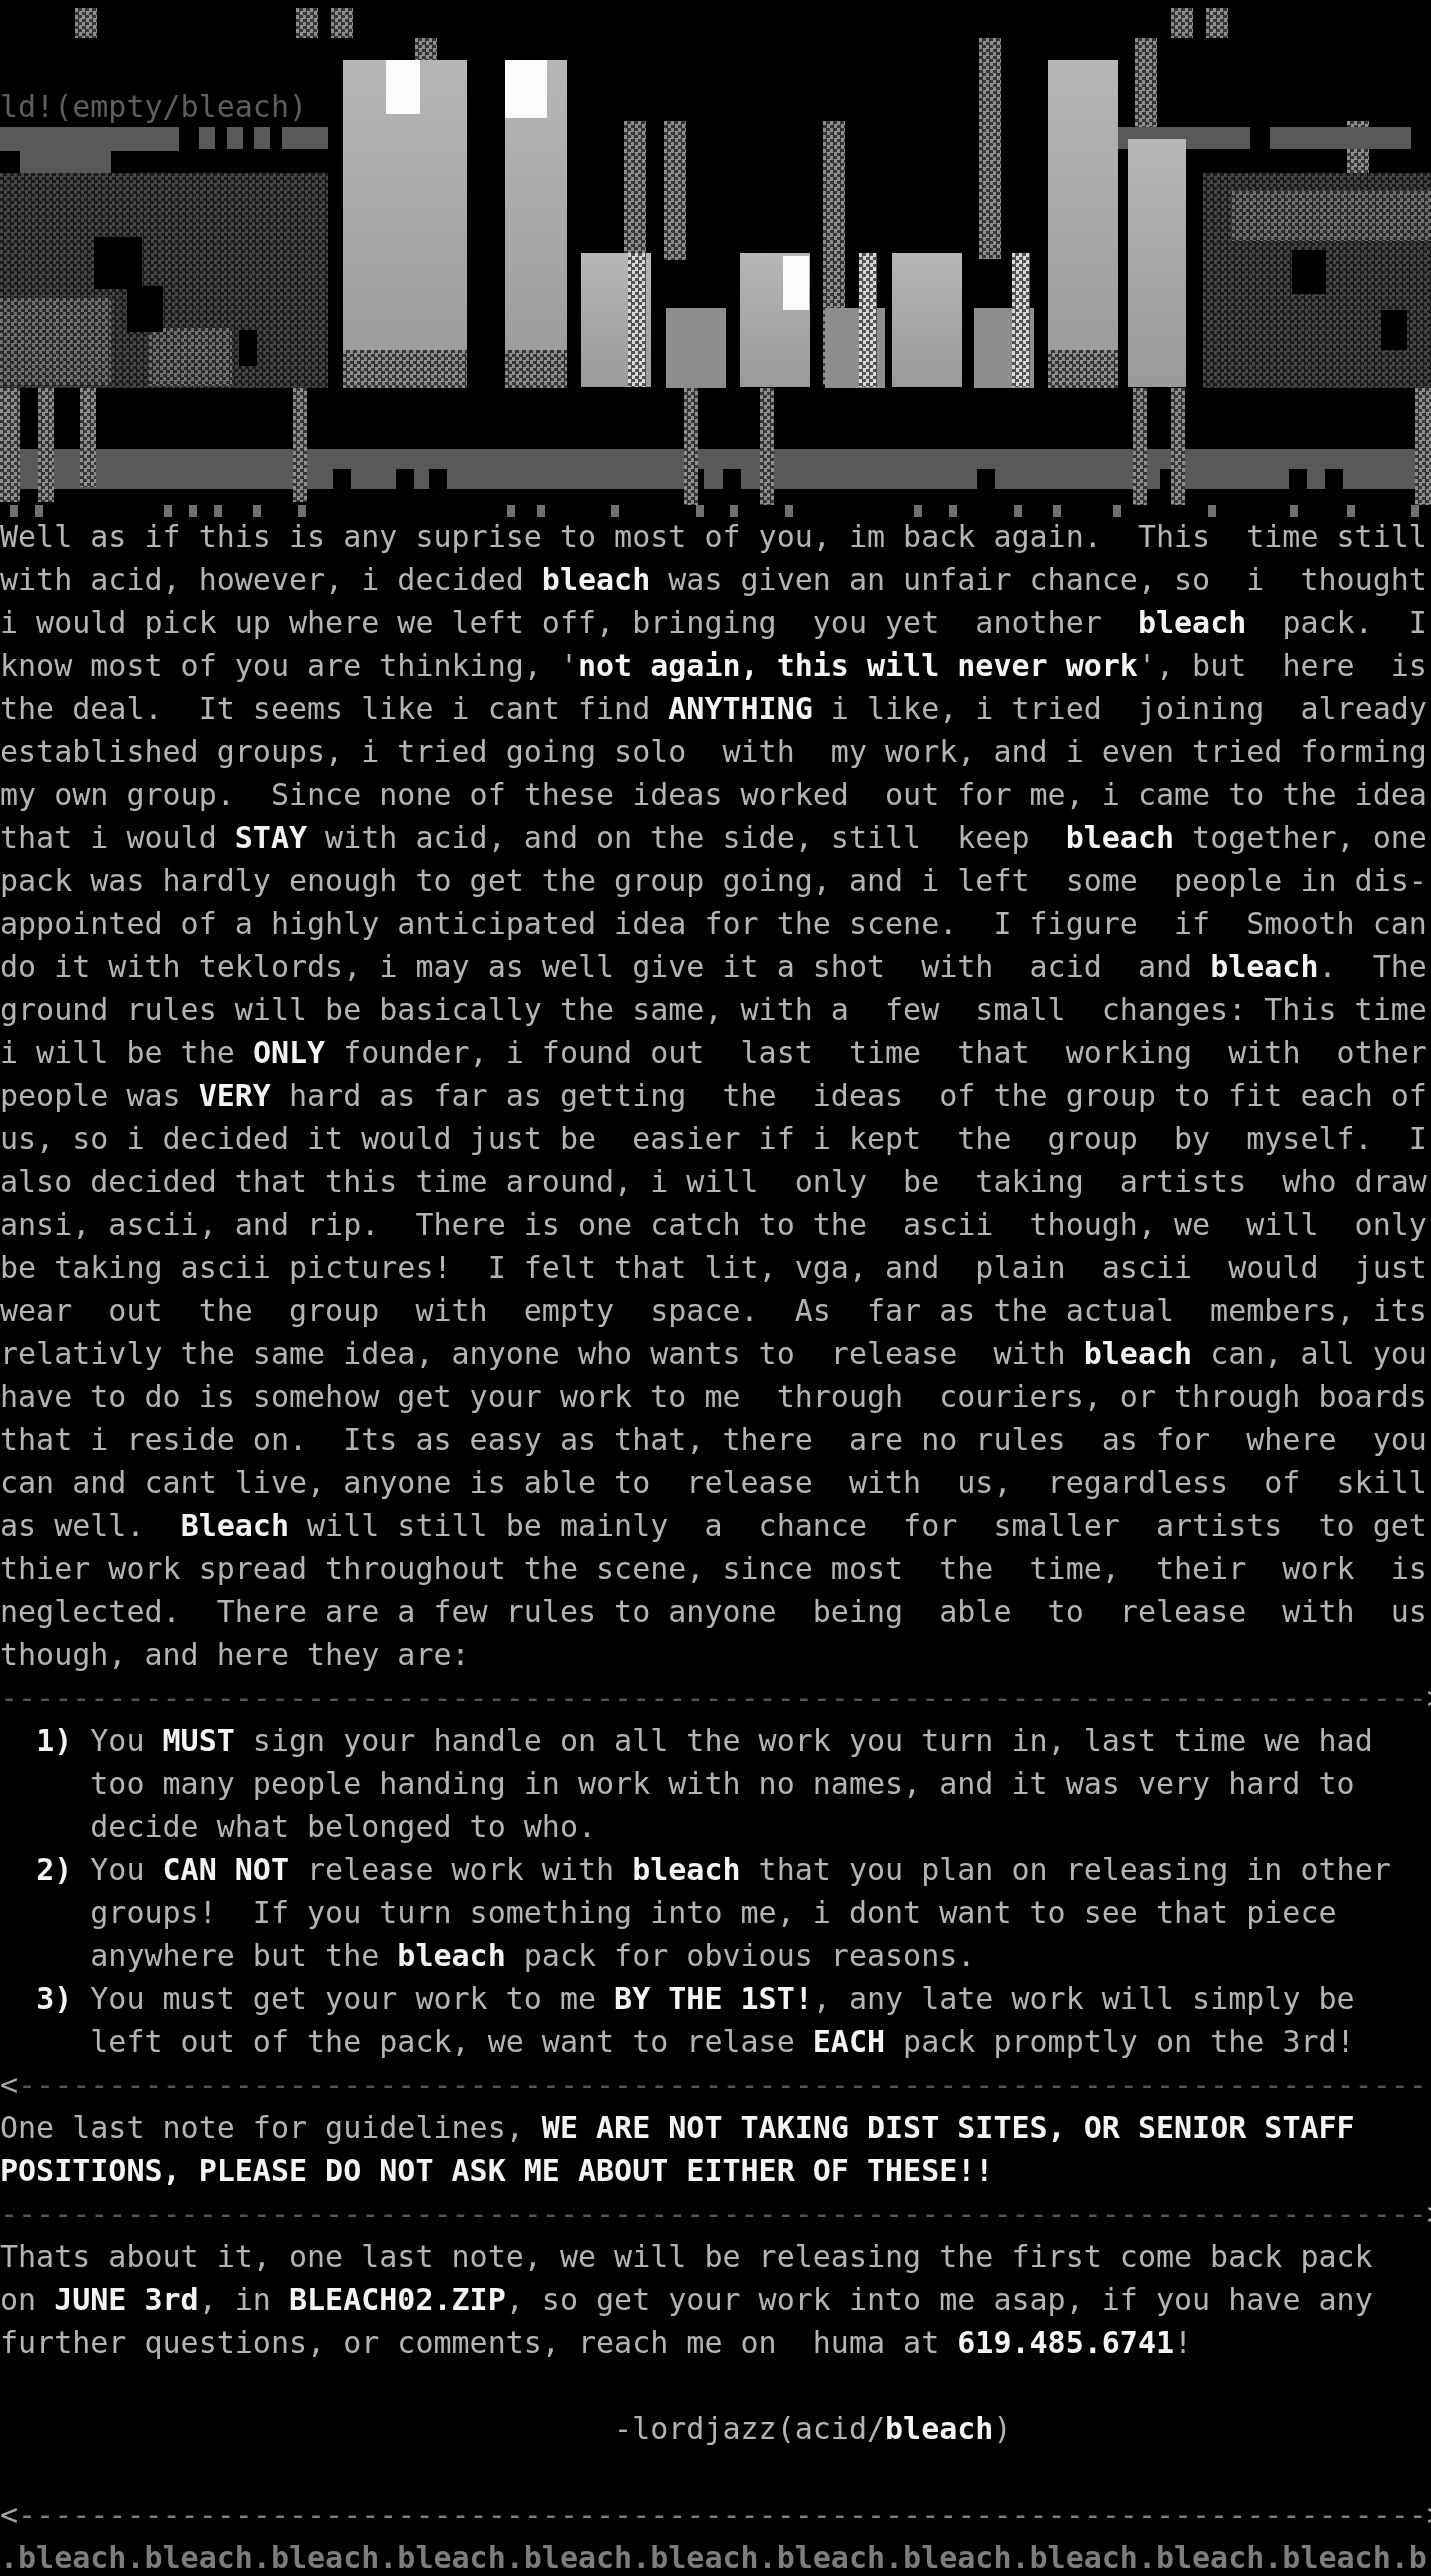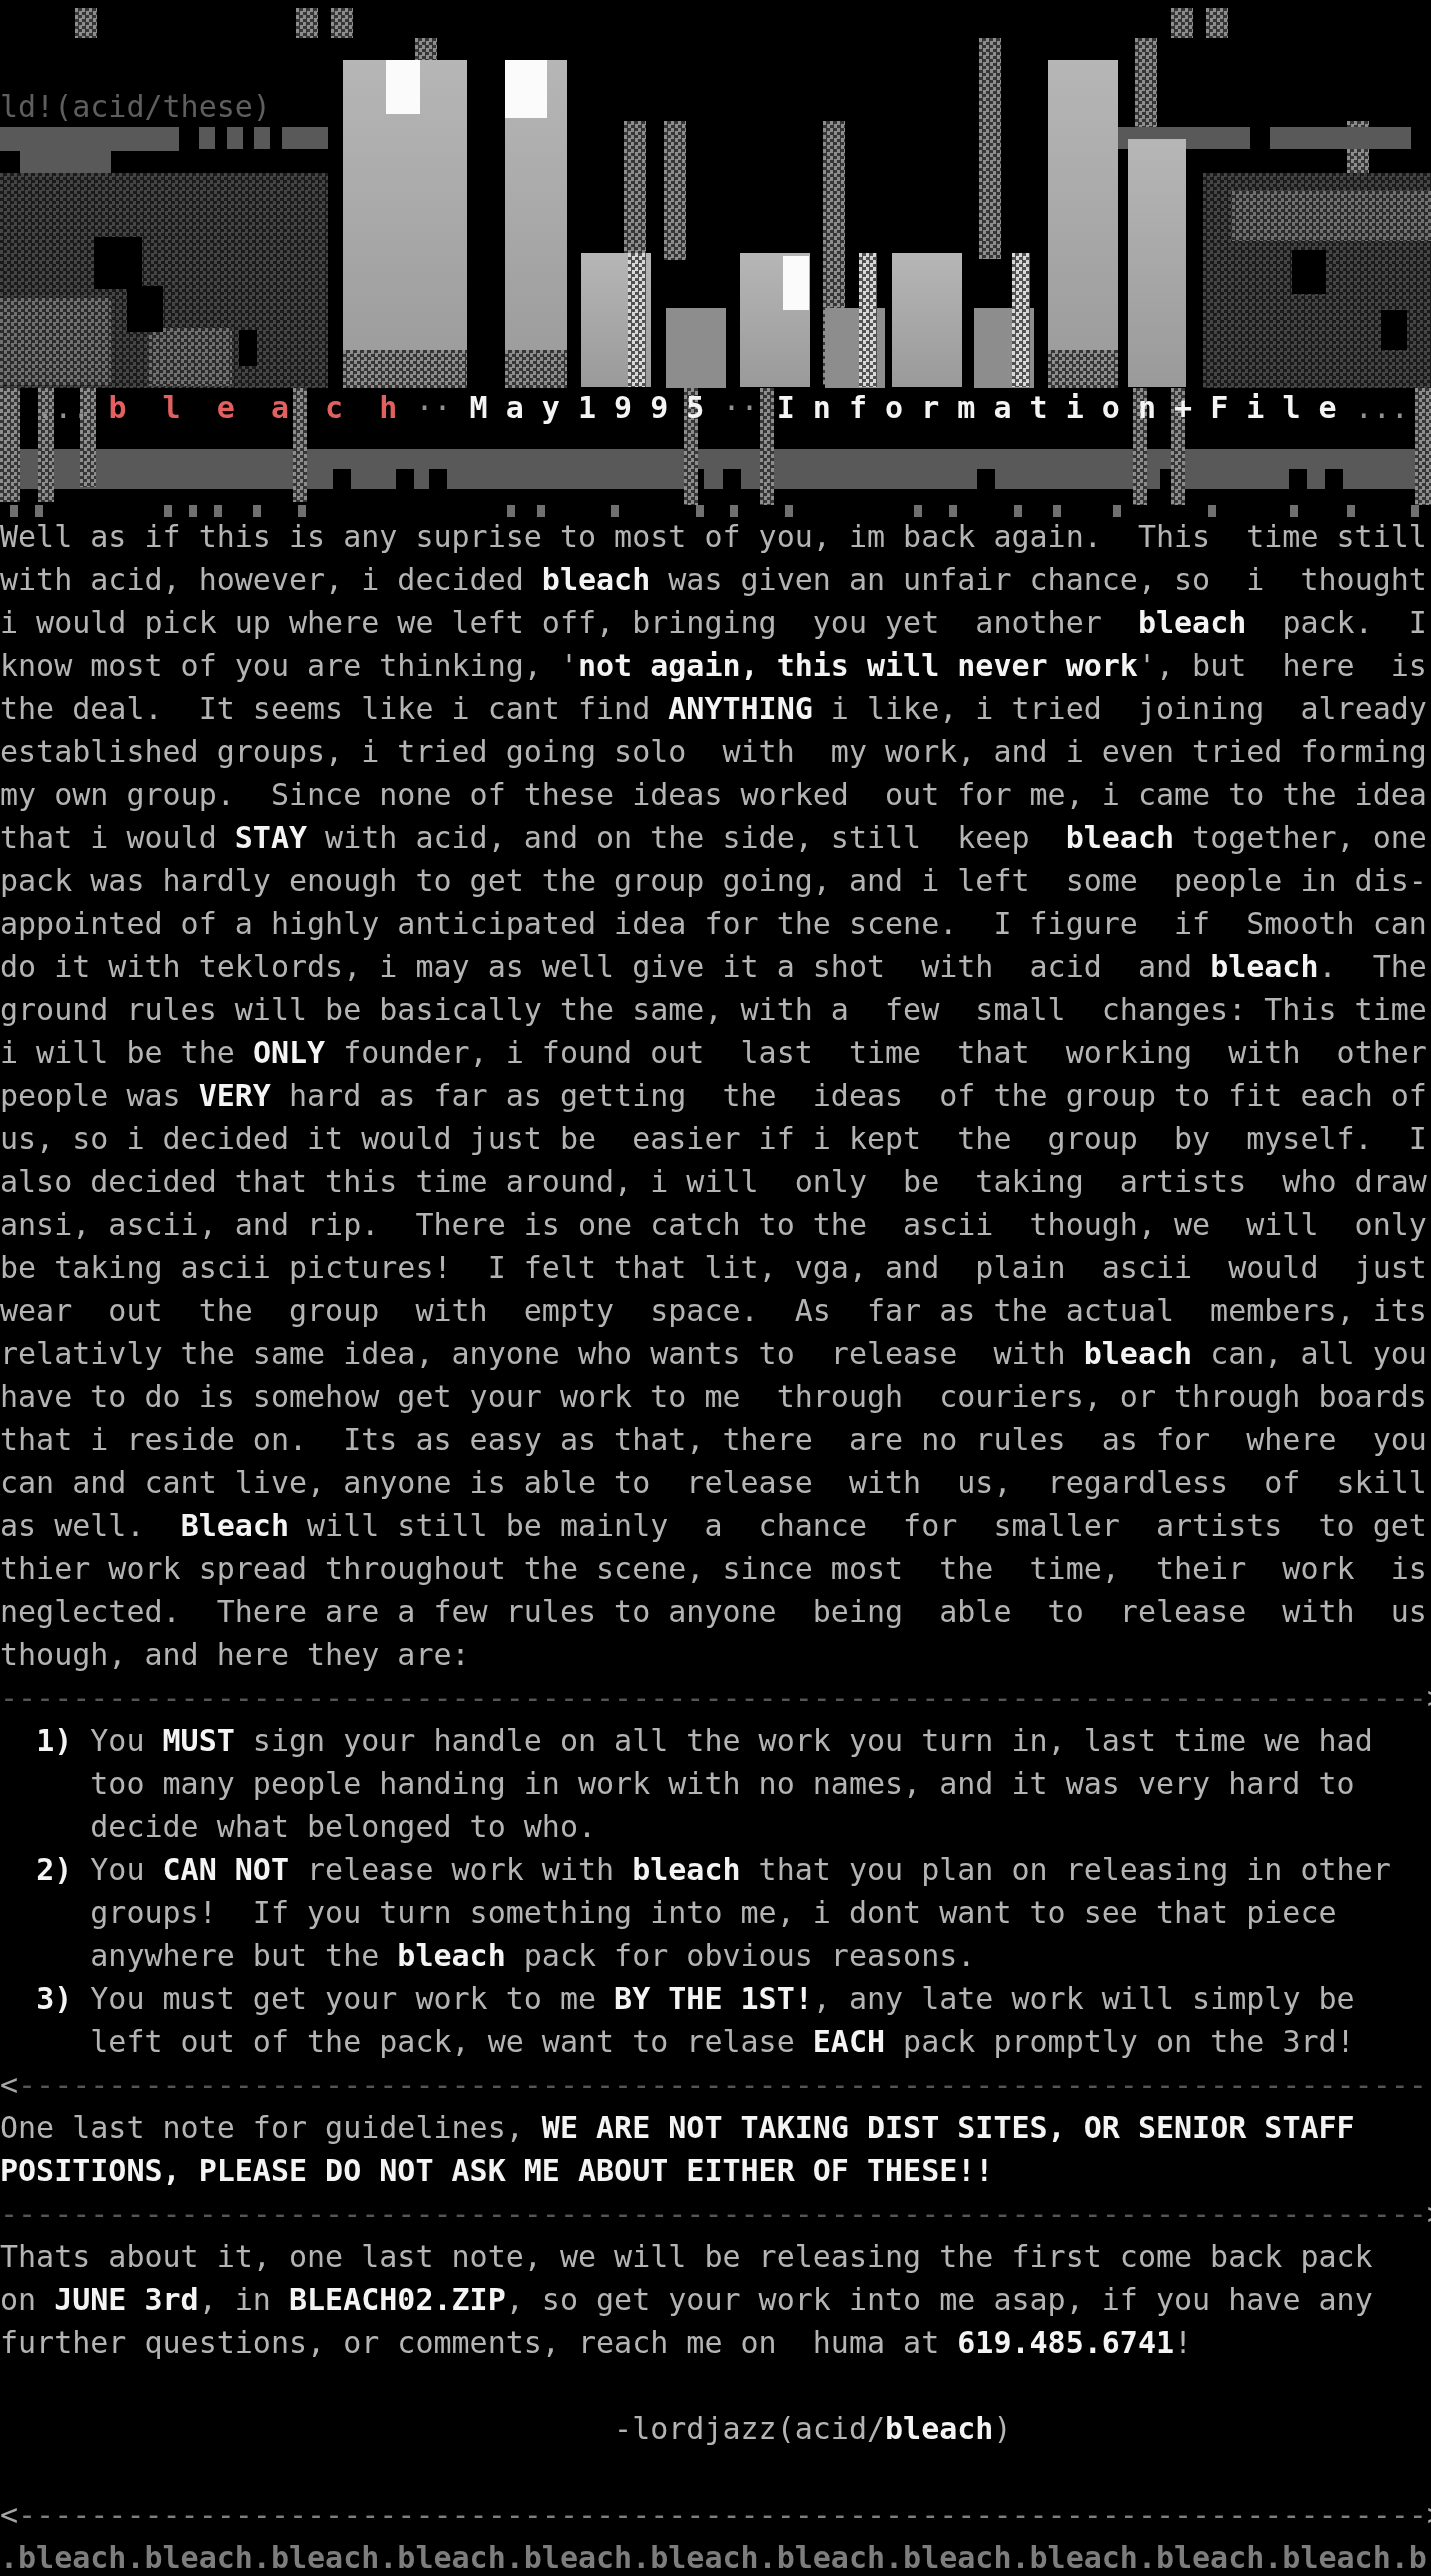--- a/index.html
+++ b/index.html
@@ -124,17 +124,16 @@
       <div class="bar sh-g4" style="left: 914px; top: 505px; width: 8px; height: 12px;"></div>
       <div class="bar sh-g4" style="left: 949px; top: 505px; width: 8px; height: 12px;"></div>
       <div class="bar sh-g4" style="left: 1014px; top: 505px; width: 8px; height: 12px;"></div>
       <div class="bar sh-g4" style="left: 1053px; top: 505px; width: 8px; height: 12px;"></div>
       <div class="bar sh-g4" style="left: 1113px; top: 505px; width: 8px; height: 12px;"></div>
       <div class="bar sh-g4" style="left: 1208px; top: 505px; width: 8px; height: 12px;"></div>
       <div class="bar sh-g4" style="left: 1290px; top: 505px; width: 8px; height: 12px;"></div>
       <div class="bar sh-g4" style="left: 1347px; top: 505px; width: 8px; height: 12px;"></div>
       <div class="bar sh-g4" style="left: 1411px; top: 505px; width: 8px; height: 12px;"></div>
     </div>
-  <div id="corner" class="mono"><span class="sg-d">ld!(acid/these)</span></div>
-  <div id="title" class="mono"><span class="sg-td">  ... </span><span class="sg-r">b  l  e  a  c  h</span><span class="sg-td"> ·· </span><span class="sg-b">M a y 1 9 9 5</span><span class="sg-td"> ·· </span><span class="sg-b">I n f o r m a t i o n + F i l e</span><span class="sg-td"> ...</span></div>
+  <div id="corner" class="mono"><span class="sg-d">ld!(empty/bleach)</span></div>
   <div id="text" class="mono"><div class="line"><span class="sg-n">Well as if this is any suprise to most of you, im back again.  This  time still</span></div><div class="line"><span class="sg-n">with acid, however, i decided </span><span class="sg-b">bleach</span><span class="sg-n"> was given an unfair chance, so  i  thought</span></div><div class="line"><span class="sg-n">i would pick up where we left off, bringing  you yet  another  </span><span class="sg-b">bleach</span><span class="sg-n">  pack.  I</span></div><div class="line"><span class="sg-n">know most of you are thinking, '</span><span class="sg-b">not again, this will never work</span><span class="sg-n">', but  here  is</span></div><div class="line"><span class="sg-n">the deal.  It seems like i cant find </span><span class="sg-b">ANYTHING</span><span class="sg-n"> i like, i tried  joining  already</span></div><div class="line"><span class="sg-n">established groups, i tried going solo  with  my work, and i even tried forming</span></div><div class="line"><span class="sg-n">my own group.  Since none of these ideas worked  out for me, i came to the idea</span></div><div class="line"><span class="sg-n">that i would </span><span class="sg-b">STAY</span><span class="sg-n"> with acid, and on the side, still  keep  </span><span class="sg-b">bleach</span><span class="sg-n"> together, one</span></div><div class="line"><span class="sg-n">pack was hardly enough to get the group going, and i left  some  people in dis-</span></div><div class="line"><span class="sg-n">appointed of a highly anticipated idea for the scene.  I figure  if  Smooth can</span></div><div class="line"><span class="sg-n">do it with teklords, i may as well give it a shot  with  acid  and </span><span class="sg-b">bleach</span><span class="sg-n">.  The</span></div><div class="line"><span class="sg-n">ground rules will be basically the same, with a  few  small  changes: This time</span></div><div class="line"><span class="sg-n">i will be the </span><span class="sg-b">ONLY</span><span class="sg-n"> founder, i found out  last  time  that  working  with  other</span></div><div class="line"><span class="sg-n">people was </span><span class="sg-b">VERY</span><span class="sg-n"> hard as far as getting  the  ideas  of the group to fit each of</span></div><div class="line"><span class="sg-n">us, so i decided it would just be  easier if i kept  the  group  by  myself.  I</span></div><div class="line"><span class="sg-n">also decided that this time around, i will  only  be  taking  artists  who draw</span></div><div class="line"><span class="sg-n">ansi, ascii, and rip.  There is one catch to the  ascii  though, we  will  only</span></div><div class="line"><span class="sg-n">be taking ascii pictures!  I felt that lit, vga, and  plain  ascii  would  just</span></div><div class="line"><span class="sg-n">wear  out  the  group  with  empty  space.  As  far as the actual  members, its</span></div><div class="line"><span class="sg-n">relativly the same idea, anyone who wants to  release  with </span><span class="sg-b">bleach</span><span class="sg-n"> can, all you</span></div><div class="line"><span class="sg-n">have to do is somehow get your work to me  through  couriers, or through boards</span></div><div class="line"><span class="sg-n">that i reside on.  Its as easy as that, there  are no rules  as for  where  you</span></div><div class="line"><span class="sg-n">can and cant live, anyone is able to  release  with  us,  regardless  of  skill</span></div><div class="line"><span class="sg-n">as well.  </span><span class="sg-b">Bleach</span><span class="sg-n"> will still be mainly  a  chance  for  smaller  artists  to get</span></div><div class="line"><span class="sg-n">thier work spread throughout the scene, since most  the  time,  their  work  is</span></div><div class="line"><span class="sg-n">neglected.  There are a few rules to anyone  being  able  to  release  with  us</span></div><div class="line"><span class="sg-n">though, and here they are:</span></div><div class="line"><span class="sg-ds">-------------------------------------------------------------------------------</span><span class="sg-ar">&gt;</span></div><div class="line"><span class="sg-n">  </span><span class="sg-b">1)</span><span class="sg-n"> You </span><span class="sg-b">MUST</span><span class="sg-n"> sign your handle on all the work you turn in, last time we had</span></div><div class="line"><span class="sg-n">     too many people handing in work with no names, and it was very hard to</span></div><div class="line"><span class="sg-n">     decide what belonged to who.</span></div><div class="line"><span class="sg-n">  </span><span class="sg-b">2)</span><span class="sg-n"> You </span><span class="sg-b">CAN NOT</span><span class="sg-n"> release work with </span><span class="sg-b">bleach</span><span class="sg-n"> that you plan on releasing in other</span></div><div class="line"><span class="sg-n">     groups!  If you turn something into me, i dont want to see that piece</span></div><div class="line"><span class="sg-n">     anywhere but the </span><span class="sg-b">bleach</span><span class="sg-n"> pack for obvious reasons.</span></div><div class="line"><span class="sg-n">  </span><span class="sg-b">3)</span><span class="sg-n"> You must get your work to me </span><span class="sg-b">BY THE 1ST!</span><span class="sg-n">, any late work will simply be</span></div><div class="line"><span class="sg-n">     left out of the pack, we want to relase </span><span class="sg-b">EACH</span><span class="sg-n"> pack promptly on the 3rd!</span></div><div class="line"><span class="sg-ar">&lt;</span><span class="sg-ds">-------------------------------------------------------------------------------</span></div><div class="line"><span class="sg-n">One last note for guidelines, </span><span class="sg-b">WE ARE NOT TAKING DIST SITES, OR SENIOR STAFF</span></div><div class="line"><span class="sg-b">POSITIONS, PLEASE DO NOT ASK ME ABOUT EITHER OF THESE!!</span></div><div class="line"><span class="sg-ds">-------------------------------------------------------------------------------</span><span class="sg-ar">&gt;</span></div><div class="line"><span class="sg-n">Thats about it, one last note, we will be releasing the first come back pack</span></div><div class="line"><span class="sg-n">on </span><span class="sg-b">JUNE 3rd</span><span class="sg-n">, in </span><span class="sg-b">BLEACH02.ZIP</span><span class="sg-n">, so get your work into me asap, if you have any</span></div><div class="line"><span class="sg-n">further questions, or comments, reach me on  huma at </span><span class="sg-b">619.485.6741</span><span class="sg-n">!</span></div><div class="line"><span class="sg-n"></span></div><div class="line"><span class="sg-n">                                  -lordjazz(acid/</span><span class="sg-b">bleach</span><span class="sg-n">)</span></div><div class="line"><span class="sg-n"></span></div><div class="line"><span class="sg-ar">&lt;</span><span class="sg-ds2">------------------------------------------------------------------------------</span><span class="sg-ar">&gt;</span></div><div class="line"><span class="sg-ft">.bleach.bleach.bleach.bleach.bleach.bleach.bleach.bleach.bleach.bleach.bleach.b</span></div></div>
 </div>
 
 
 </body></html>

